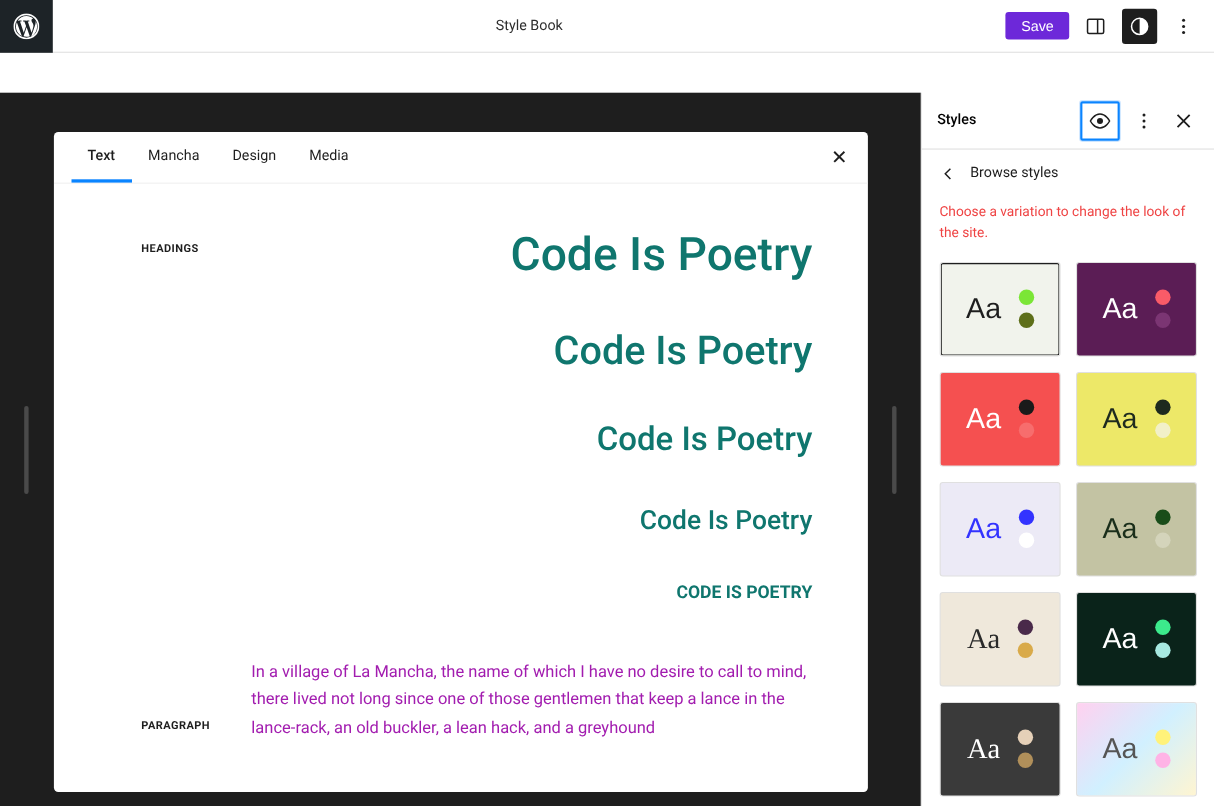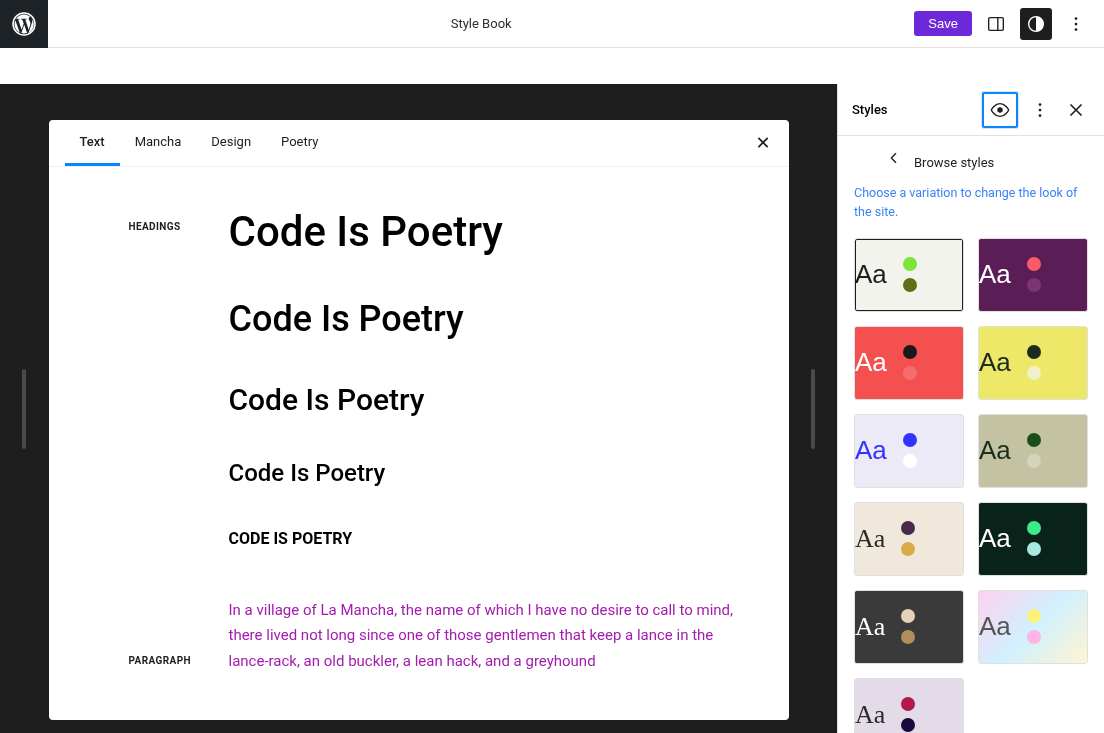--- a/index.html
+++ b/index.html
@@ -34,47 +34,47 @@
     .canvas-close { position: absolute; right: 18px; cursor: pointer; font-size: 18px; color: #1e1e1e; }
     
     .canvas-body { flex: 1; overflow-y: scroll; padding: 40px 50px 20px 80px; position: relative; }
     
     .section-label { position: absolute; left: 80px; font-size: 10px; font-weight: 700; letter-spacing: 0.4px; color: #1e1e1e; text-align: center; }
     .label-headings { top: 54px; }
     .label-paragraph { top: 488px; }
     
     .content-col { margin-left: 100px; }
     
-    .heading { color: #000000; font-weight: 500; margin-bottom: 42px; }
+    .heading { color: #0f766e; font-weight: 500; margin-bottom: 42px; text-align: right; }
     .h1 { font-size: 42px; }
     .h2 { font-size: 36px; }
     .h3 { font-size: 30px; }
     .h4 { font-size: 24px; }
     .h5 { font-size: 16px; font-weight: 700; text-transform: uppercase; margin-bottom: 50px; }
     
     .paragraph-text { font-size: 15px; line-height: 1.7; color: #a21caf; }
     
     
     .sidebar { width: 267px; background: #fff; border-left: 1px solid #e0e0e0; display: flex; flex-direction: column; }
     .sidebar-header { height: 52px; display: flex; align-items: center; padding: 0 14px; justify-content: space-between; border-bottom: 1px solid #e0e0e0; }
     .sidebar-title { font-size: 13px; font-weight: 500; }
     .sidebar-header-right { display: flex; align-items: center; gap: 8px; }
     .eye-btn { width: 36px; height: 36px; border: 2px solid #0a84ff; border-radius: 2px; display: flex; align-items: center; justify-content: center; box-shadow: 0 0 0 1px #0a84ff33; }
     .eye-btn svg, .sidebar-icon svg { width: 22px; height: 22px; }
     .sidebar-icon { width: 28px; height: 28px; display: flex; align-items: center; justify-content: center; cursor: pointer; }
     
-    .browse-row { display: flex; align-items: flex-end; gap: 12px; padding: 14px 16px 4px; margin-left: 32px; }
+    .browse-row { display: flex; align-items: flex-start; gap: 12px; padding: 14px 16px 4px; }
     .back-chevron { cursor: pointer; }
     .browse-title { font-size: 13px; color: #1e1e1e; }
     
-    .sidebar-desc { font-size: 12.5px; color: #3b82f6; padding: 10px 16px 16px; line-height: 1.5; }
+    .sidebar-desc { font-size: 12.5px; color: #ef4444; padding: 10px 16px 16px; line-height: 1.5; }
     
     .variations { flex: 1; overflow-y: auto; padding: 0 16px 16px; display: grid; grid-template-columns: 1fr 1fr; gap: 14px; }
     
-    .variation { height: 74px; border-radius: 3px; border: 1px solid #e0e0e0; display: flex; align-items: center; gap: 16px; cursor: pointer; position: relative; }
+    .variation { height: 86px; border-radius: 3px; border: 1px solid #e0e0e0; display: flex; align-items: center; justify-content: center; gap: 16px; cursor: pointer; position: relative; }
     .variation.selected { box-shadow: inset 0 0 0 1px #1e1e1e; }
     .variation .aa { font-size: 26px; font-family: Georgia, serif; }
     .variation .dots { display: flex; flex-direction: column; gap: 7px; }
     .variation .dot { width: 14px; height: 14px; border-radius: 50%; }
     
     
     .canvas-body::-webkit-scrollbar { width: 14px; }
     .canvas-body::-webkit-scrollbar-thumb { background: #c7c7c7; }
     .canvas-body::-webkit-scrollbar-track { background: #f4f4f4; }
   </style>
@@ -120,21 +120,21 @@
     <div class="canvas-wrap">
       <div class="resize-handle left"></div>
       <div class="resize-handle right"></div>
 
       <div class="canvas">
         <div class="canvas-tabs" id="canvas-tabs">
 
           <div class="canvas-tab active">Text</div>
             <div class="canvas-tab">Mancha</div>
             <div class="canvas-tab">Design</div>
-            <div class="canvas-tab">Poetry</div>
+            <div class="canvas-tab">Media</div>
             <span class="canvas-close">✕</span>
         </div>
         <div class="canvas-body">
           <div class="section-label label-headings">HEADINGS</div>
           <div class="section-label label-paragraph">PARAGRAPH</div>
           <div class="content-col">
             <div class="heading h1">Code Is Poetry</div>
             <div class="heading h2">Code Is Poetry</div>
             <div class="heading h3">Code Is Poetry</div>
             <div class="heading h4">Code Is Poetry</div>

